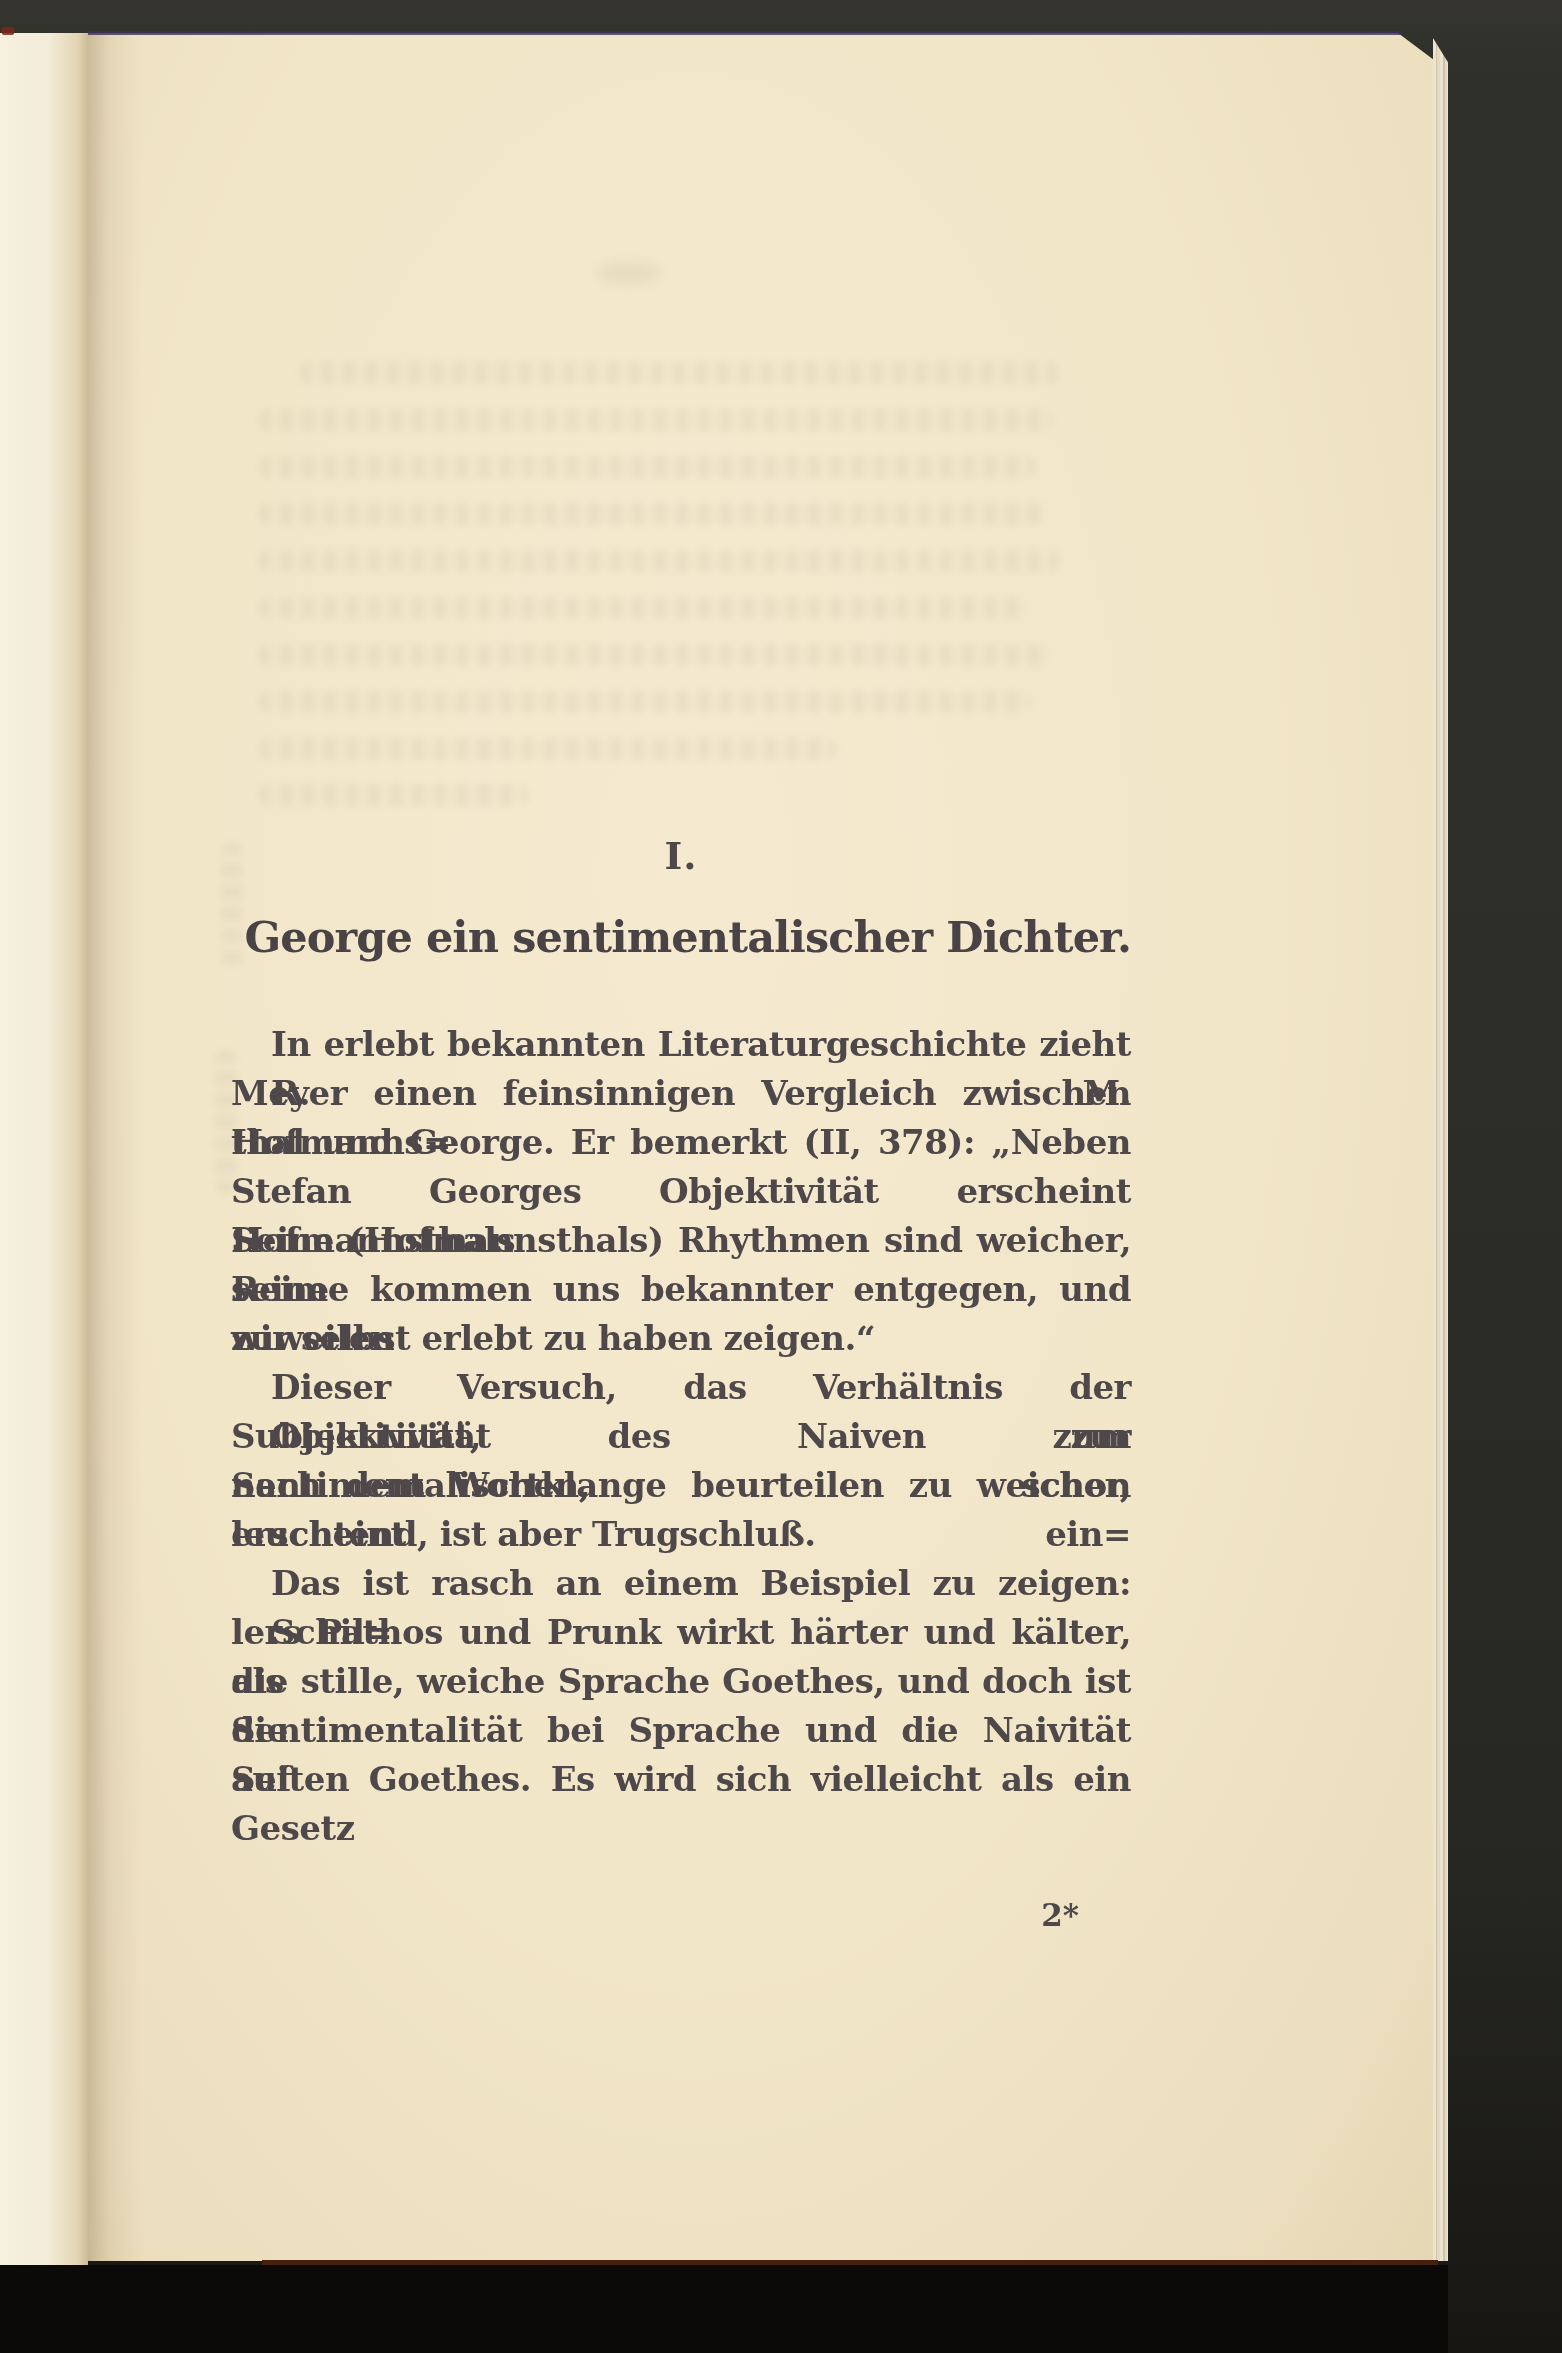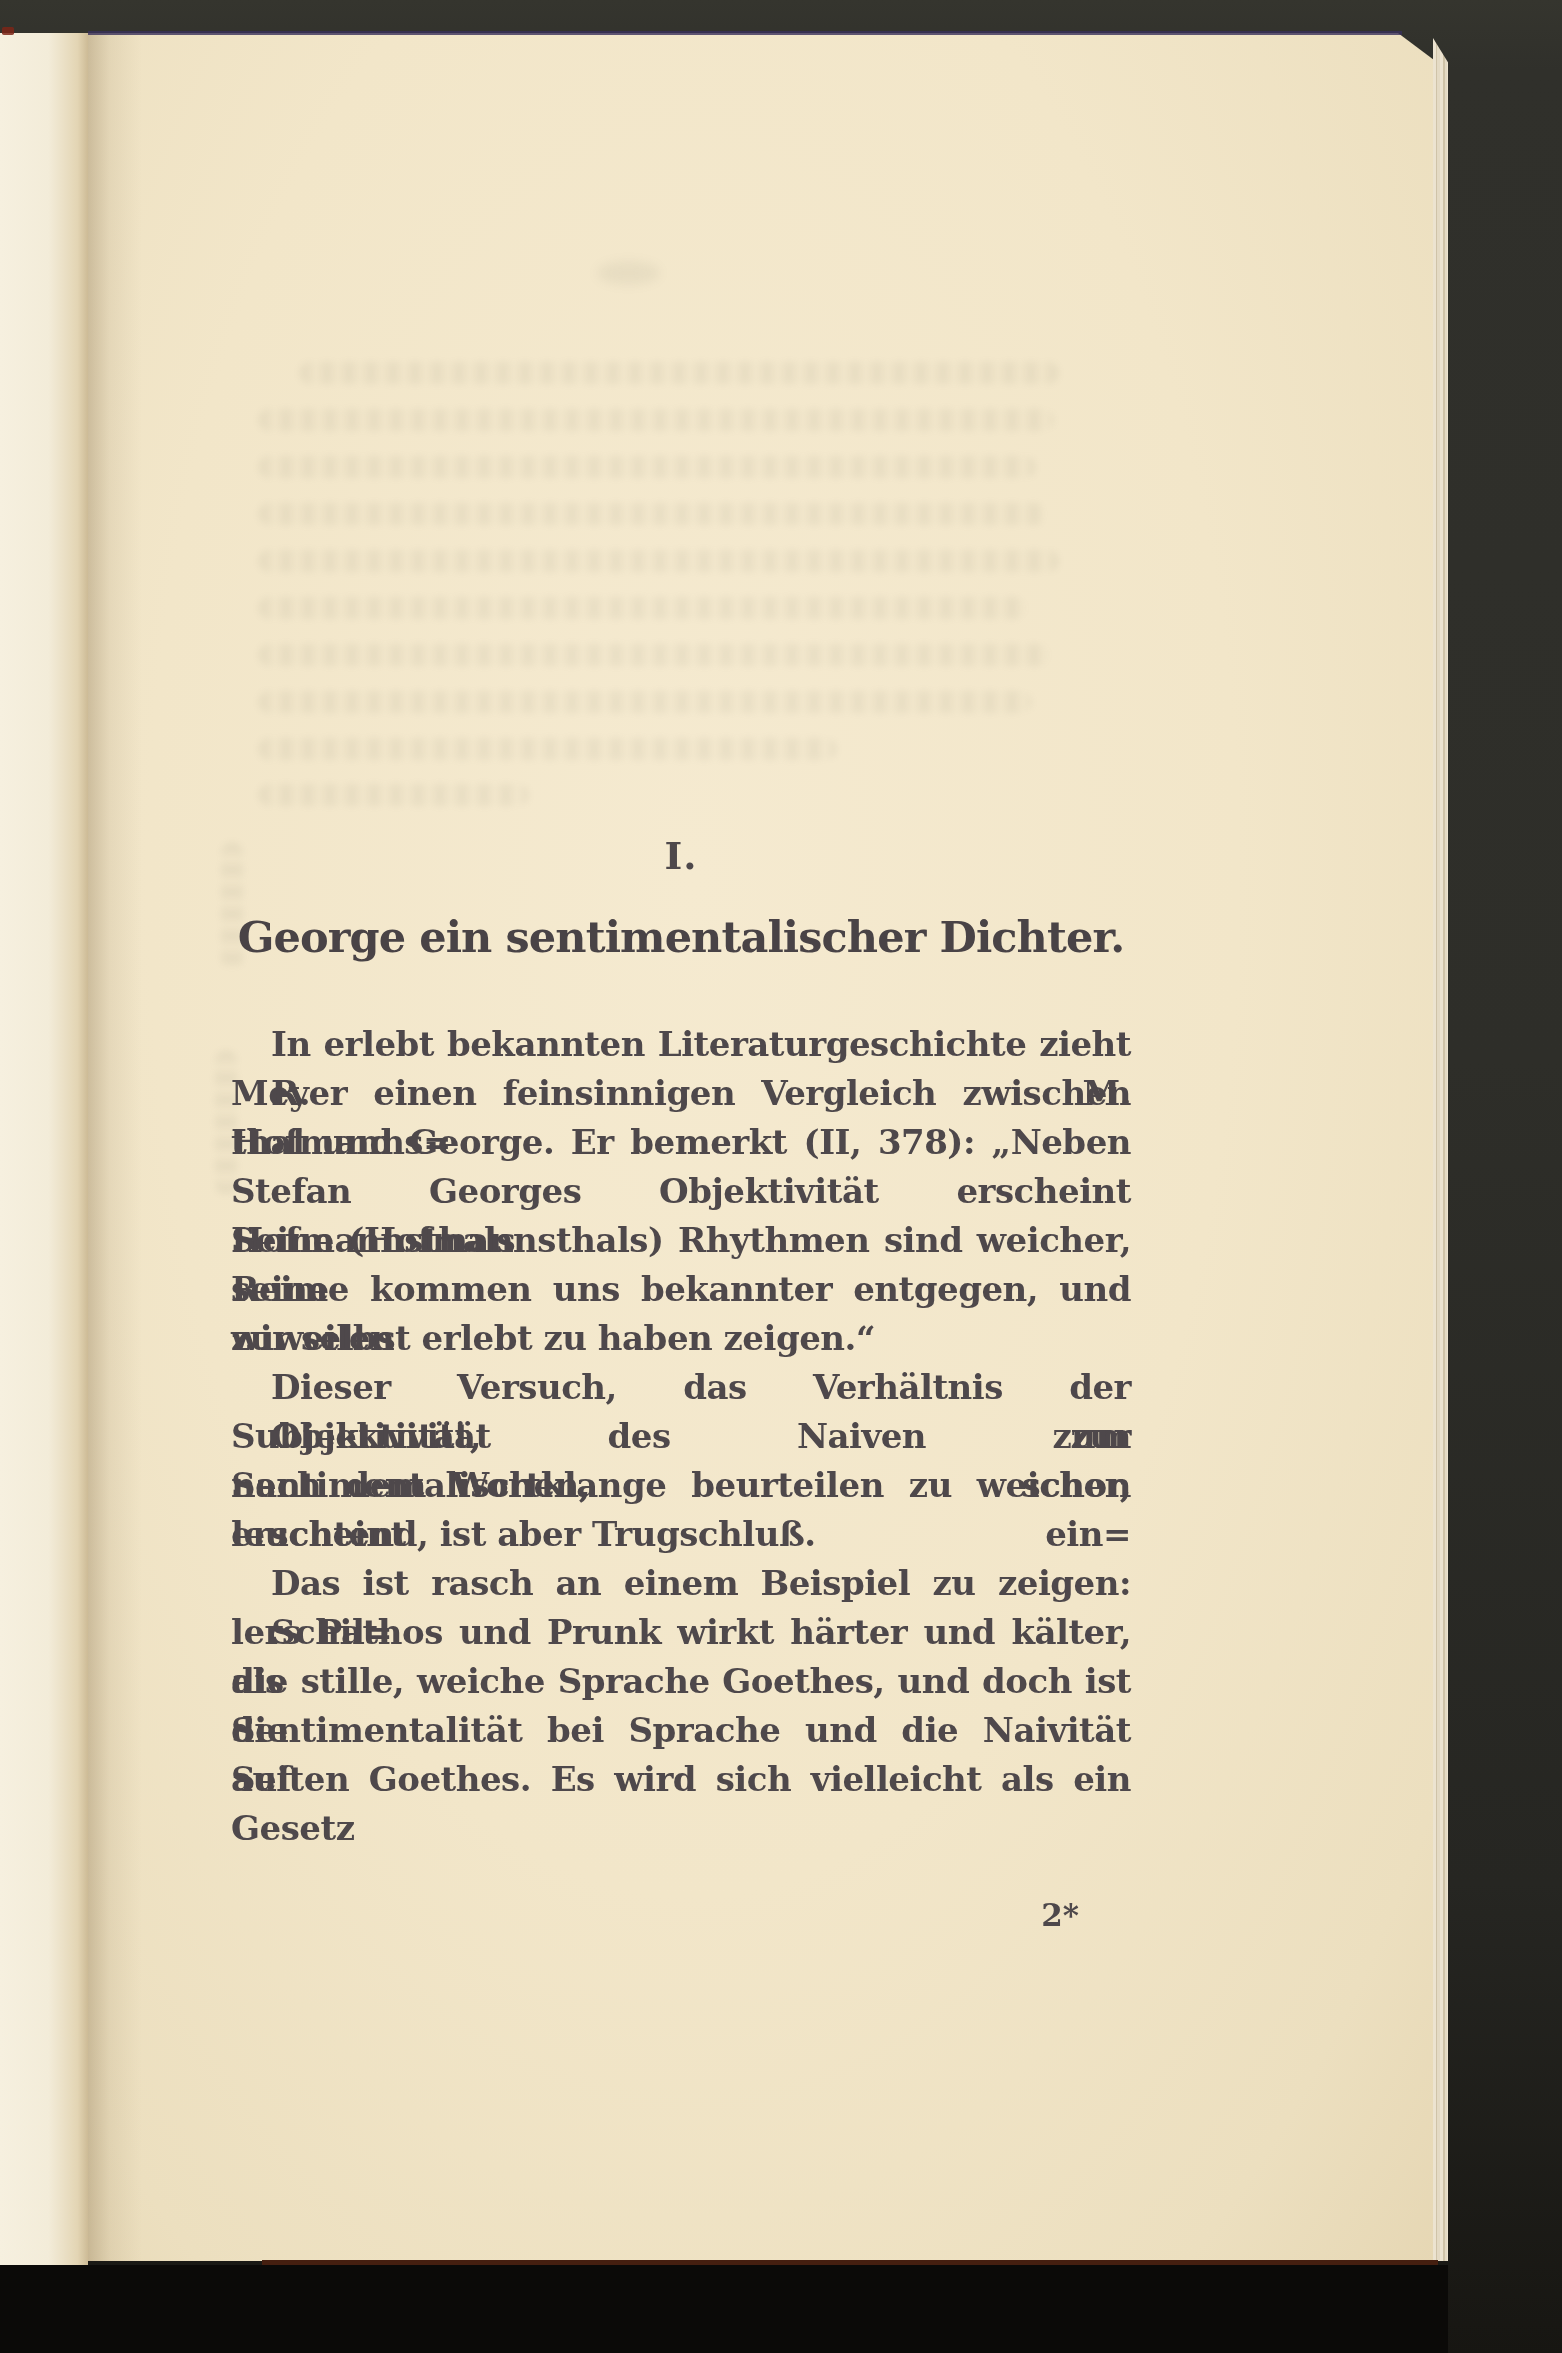--- a/index.html
+++ b/index.html
@@ -60,21 +60,21 @@
   .content{
     position:absolute;left:231px;top:0;width:900px;height:2354px;
     color:#4e484b;
   }
   .numeral{
     position:absolute;left:0;top:833px;width:100%;
     text-align:center;font-size:38px;font-weight:bold;letter-spacing:0.9px;
   }
   .heading{
     position:absolute;left:0;top:912px;width:100%;
-    text-align:center;font-size:43px;font-weight:bold;letter-spacing:-0.9px;
+    text-align:right;font-size:43px;font-weight:bold;letter-spacing:-0.9px;
     color:#49434660;
     color:#494346;
   }
   .body-text{
     position:absolute;left:0;top:1020px;width:100%;
     font-size:34px;font-weight:bold;letter-spacing:-0.5px;
   }
   .tline{
     line-height:49px;white-space:nowrap;
     text-align:justify;text-align-last:justify;white-space:normal;

